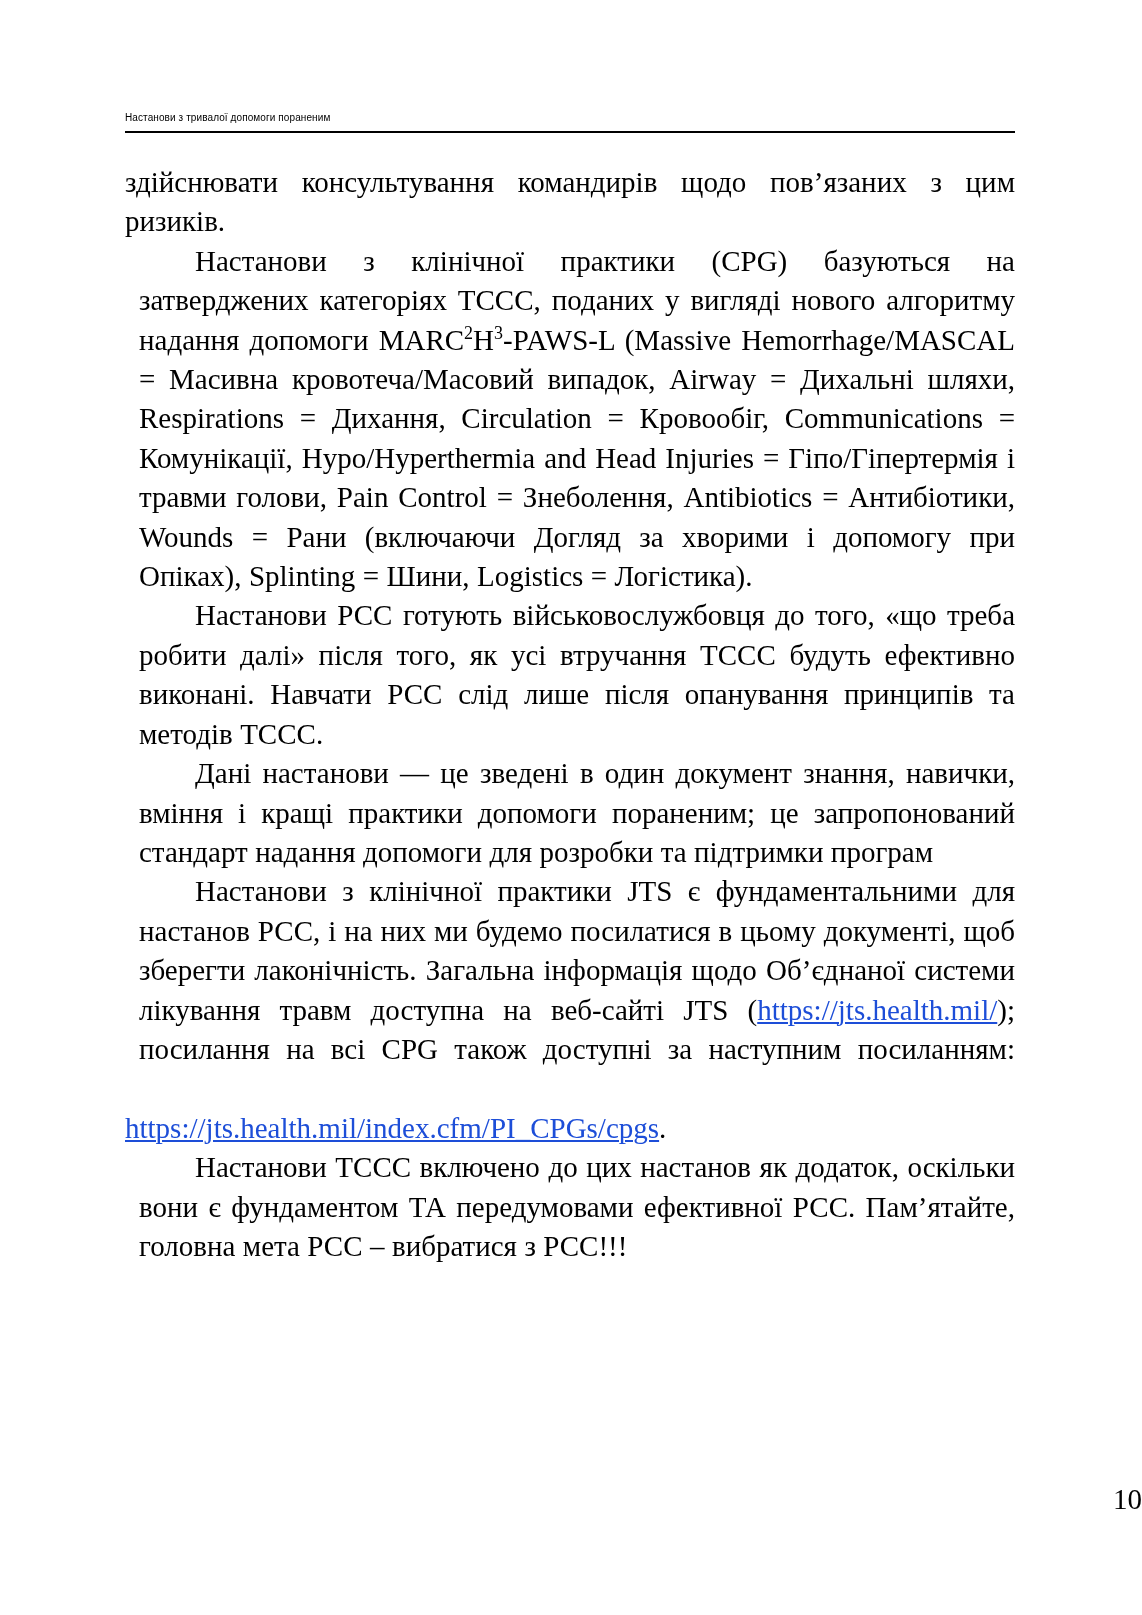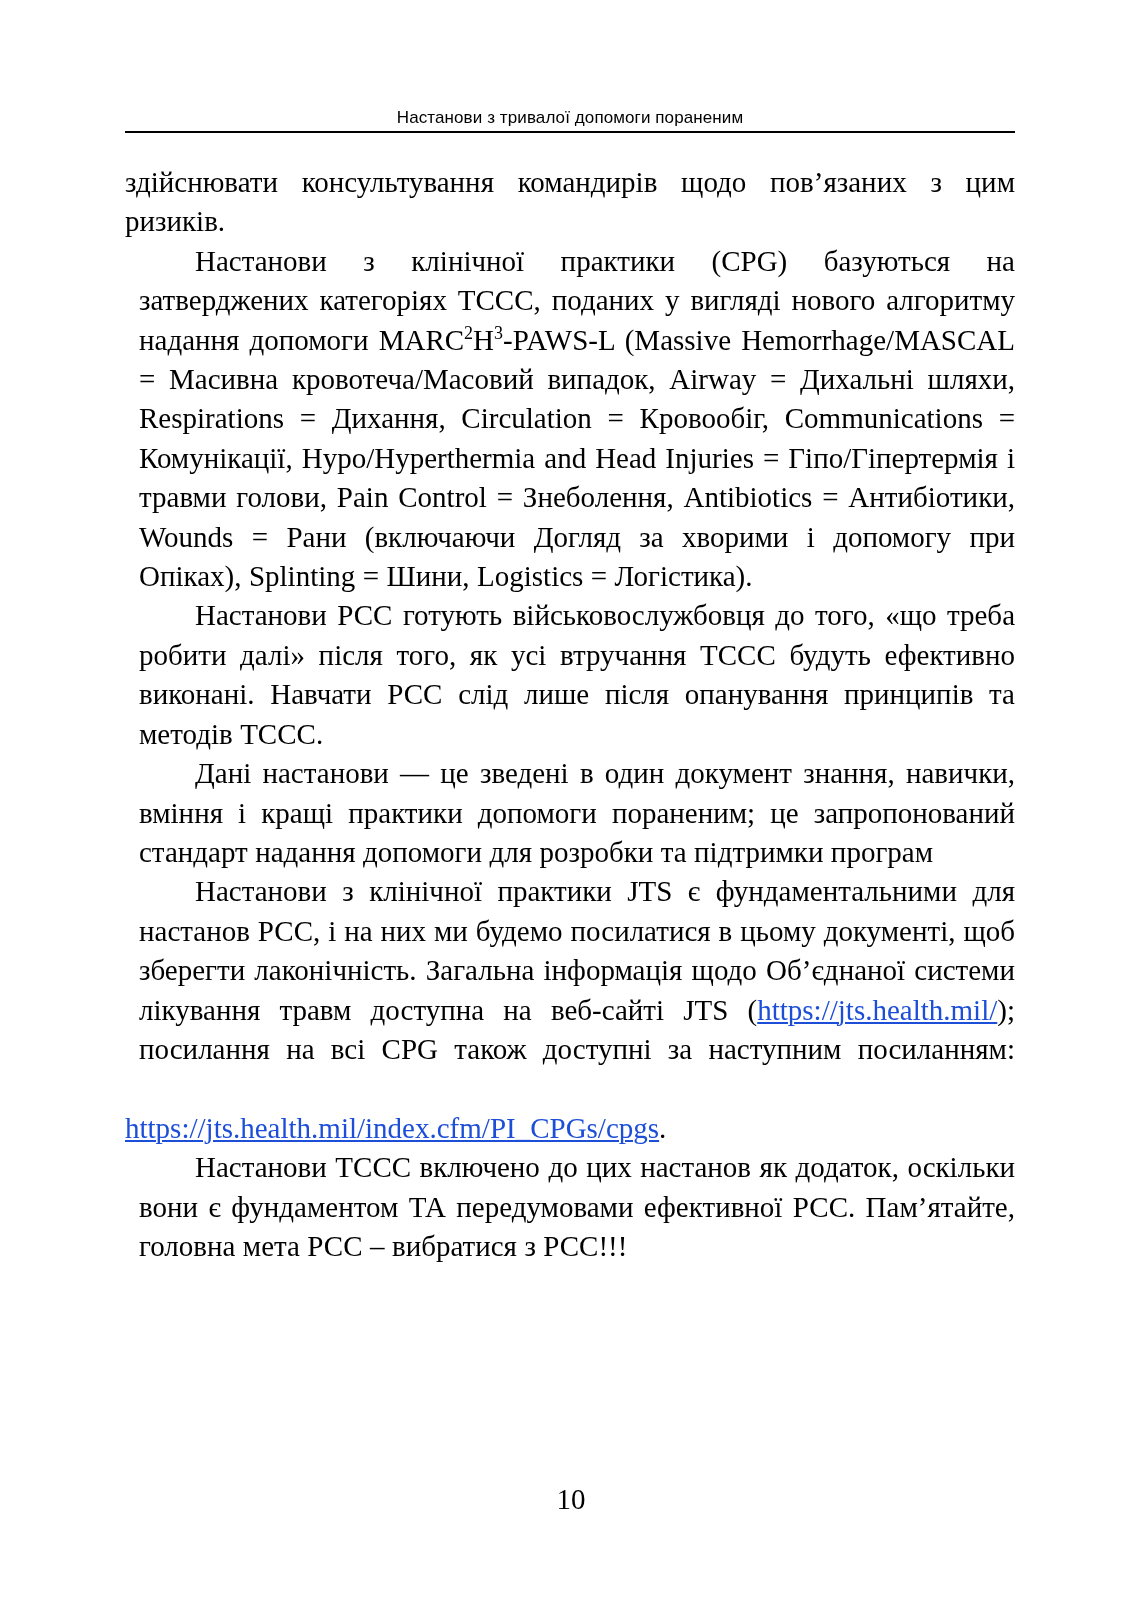--- a/index.html
+++ b/index.html
@@ -23,23 +23,23 @@
   }
   
   .running-head {
     position: absolute;
     left: 125px;
     right: 127px;
     top: 108px;
   }
   .running-head-text {
     font-family: "Liberation Sans", "DejaVu Sans", sans-serif;
-    font-size: 17px;
+    font-size: 10px;
     line-height: 19px;
-    text-align: center;
+    text-align: left;
     letter-spacing: 0.1px;
     white-space: nowrap;
   }
   .header-rule {
     margin-top: 4px;
     border-top: 2.6px solid #000000;
     width: 100%;
     height: 0;
   }
   
@@ -84,21 +84,21 @@
     content: "";
     display: inline-block;
     width: 100%;
   }
   
   .folio {
     position: absolute;
     left: 0;
     right: 0;
     top: 1482px;
-    text-align: center;
+    text-align: right;
     font-size: 29px;
     line-height: 34px;
   }
 </style>
 </head>
 <body>
 
 <div class="page">
 
   <div class="running-head">

